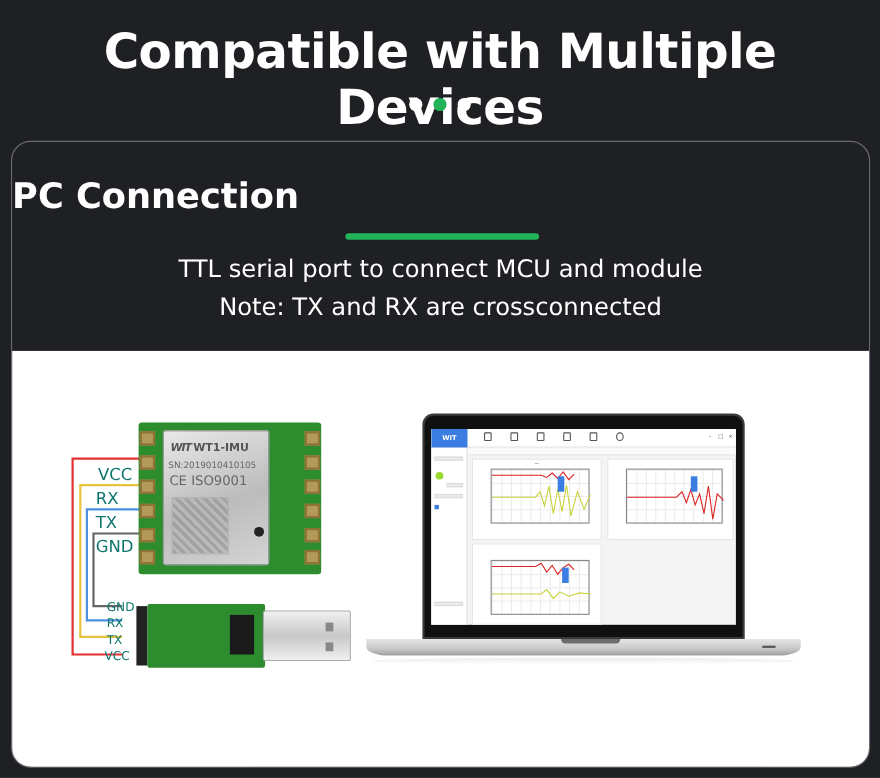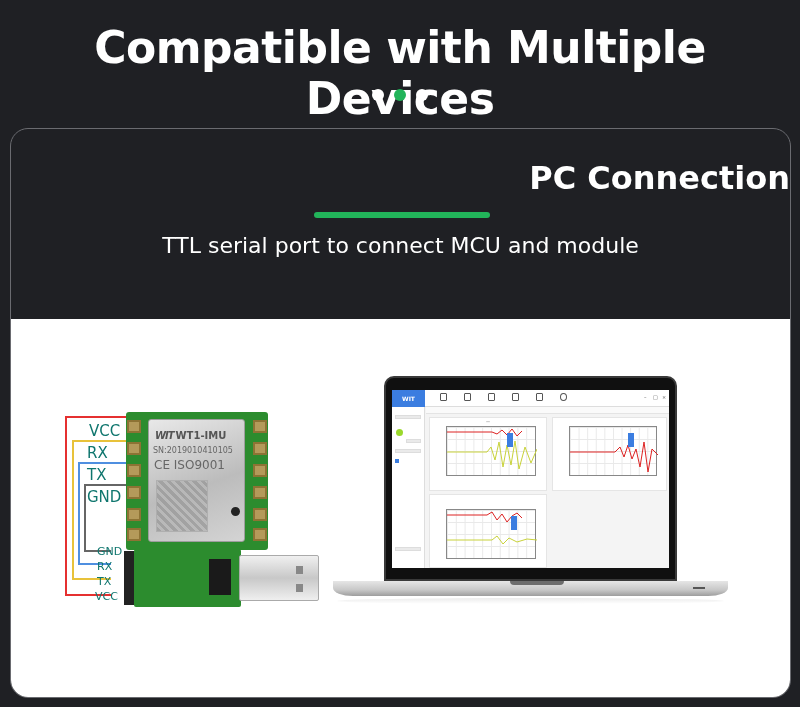--- a/index.html
+++ b/index.html
@@ -9,34 +9,34 @@
   .main-title { position: absolute; left: 0; top: 22px; width: 800px; text-align: center;
     font-size: 44px; font-weight: bold; letter-spacing: -0.5px; color: #fff; }
 
   .dots { position: absolute; top: 89px; left: 0; width: 800px; display: flex; justify-content: center; gap: 10px; }
   .dot { width: 12px; height: 12px; border-radius: 50%; background: #fff; }
   .dot.active { background: #22b45a; }
 
   .card { position: absolute; left: 10px; top: 128px; width: 781px; height: 570px;
     border: 1.5px solid #6a6b70; border-radius: 18px; overflow: hidden; background: #1f2024; }
 
-  .card-title { position: absolute; top: 30px; left: 0; width: 100%; text-align: right;
+  .card-title { position: absolute; top: 30px; left: 0; width: 100%; text-align: left;
     font-size: 32px; font-weight: bold; color: #fff; }
   .card-underline { position: absolute; top: 83px; left: 303px; width: 176px; height: 6px;
     border-radius: 3px; background: #22b45a; }
   .card-desc { position: absolute; top: 100px; left: 0; width: 100%; text-align: center;
     font-size: 22px; line-height: 34px; color: #fff; }
 
   .stage { position: absolute; left: 0; top: 190px; width: 100%; height: 380px; background: #fff; }
 
   
   .wiring { position: absolute; left: 0; top: 0; width: 340px; height: 380px; }
 
-  .imu { position: absolute; left: 115px; top: 65px; width: 142px; height: 138px;
-    background: #2c8c2e; border-radius: 3px; margin-top: 28px; }
+  .imu { position: absolute; left: 115px; top: 65px; width: 166px; height: 138px;
+    background: #2c8c2e; border-radius: 3px; }
   .imu .pad { position: absolute; width: 14px; height: 13px; background: #b49a5a; border: 2px solid #8d7334; }
   .imu .shield { position: absolute; left: 22px; top: 7px; width: 97px; height: 123px;
     background: linear-gradient(160deg, #e8e8e8, #bcbcbc 55%, #d4d4d4); border-radius: 3px; border: 1px solid #9e9e9e; }
   .imu .brand { position: absolute; left: 6px; top: 10px; font-size: 10px; color: #555; font-weight: bold; }
   .imu .brand b { font-style: italic; letter-spacing: -1px; margin-right: 2px; }
   .imu .sn { position: absolute; left: 4px; top: 26px; font-size: 8px; color: #666; }
   .imu .ce { position: absolute; left: 5px; top: 38px; font-size: 12px; color: #666; }
   .imu .qr { position: absolute; left: 7px; top: 60px; width: 52px; height: 52px;
     background: repeating-linear-gradient(45deg, #9a9a9a 0 3px, #b7b7b7 3px 6px); opacity: .8; border: 1px solid #aaa; }
   .imu .led { position: absolute; left: 82px; top: 87px; width: 9px; height: 9px; border-radius: 50%; background: #222; }
@@ -90,20 +90,21 @@
   <div class="dot"></div>
   <div class="dot active"></div>
   <div class="dot"></div>
 </div>
 
 <div class="card">
   <div class="card-title">PC Connection</div>
   <div class="card-underline"></div>
   <div class="card-desc">
     <div>TTL serial port to connect MCU and module</div>
+    <div>Note: TX and RX are crossconnected</div>
   </div>
 
   <div class="stage">
 
     <div class="wiring">
       <svg class="wire" width="340" height="380" style="left:0;top:0;">
 
         <polyline points="124,98 55,98 55,276 100,276" fill="none" stroke="#e53030" stroke-width="2"></polyline>
 
         <polyline points="124,122 62,122 62,260 100,260" fill="none" stroke="#e8c23a" stroke-width="2"></polyline>

